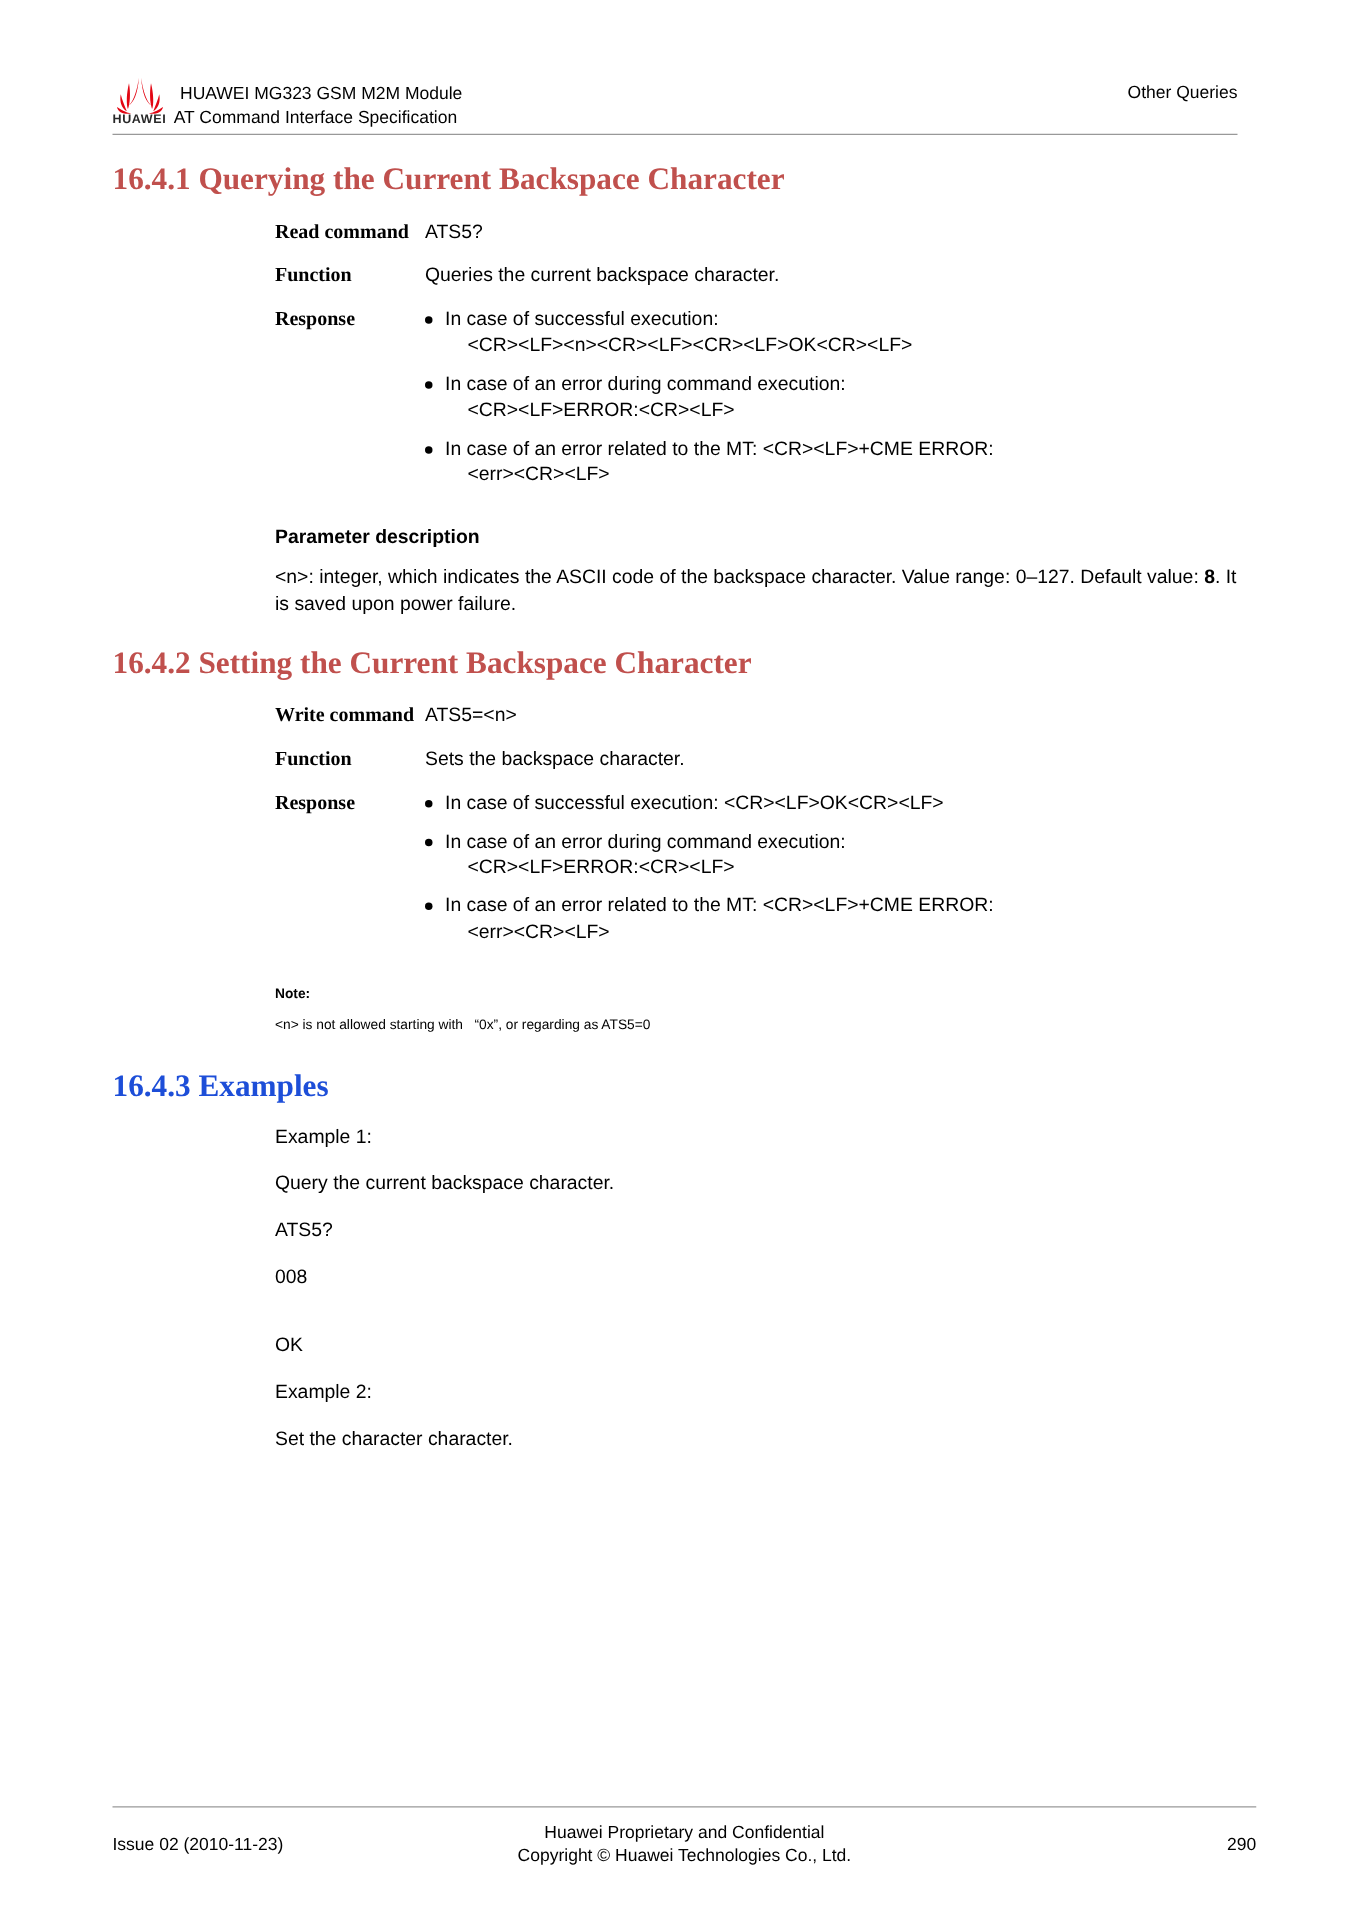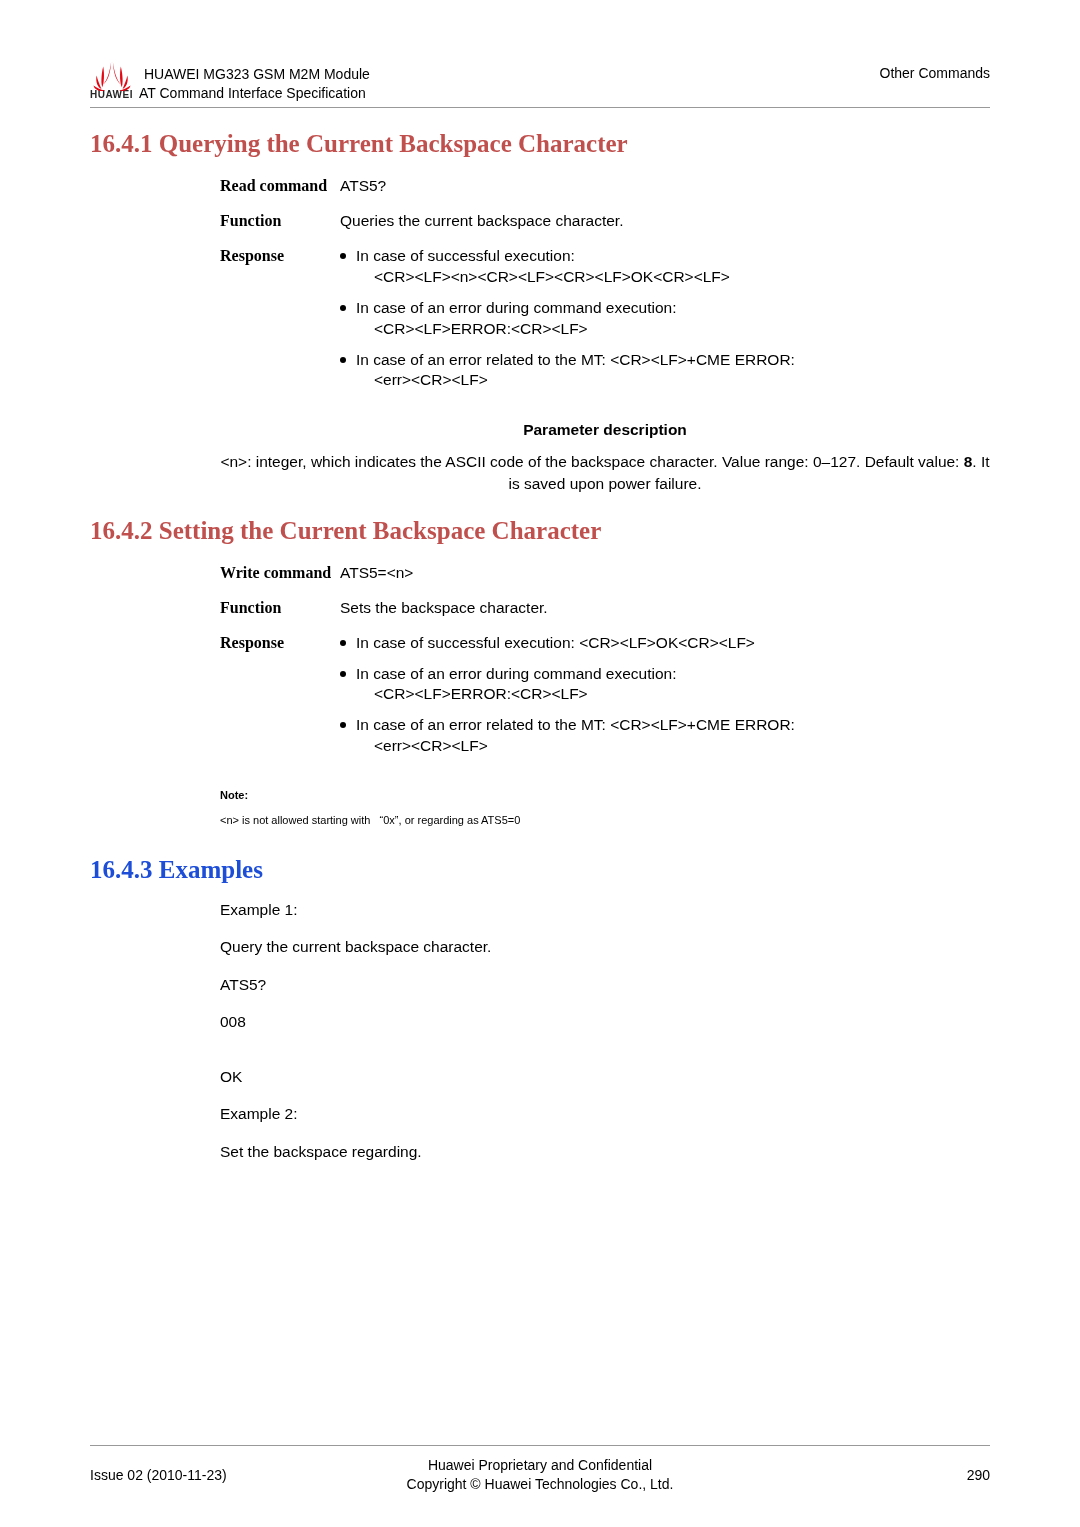--- a/index.html
+++ b/index.html
@@ -96,21 +96,20 @@
     background: #000;
     border-radius: 50%;
   }
   .sub-indent {
     display: block;
     margin-left: 18px;
   }
   .param-block {
     margin-left: 130px;
     margin-bottom: 10px;
-    text-align: center;
   }
   .param-title {
     font-weight: bold;
     font-size: 15.5px;
     margin-bottom: 12px;
   }
   .param-text {
     font-size: 15.5px;
     line-height: 1.4;
   }
@@ -124,21 +123,21 @@
   .examples-block {
     margin-left: 130px;
     font-size: 15.5px;
     line-height: 1.5;
   }
   .examples-block p { margin-bottom: 14px; }
   .footer {
     position: absolute;
     bottom: 32px;
     left: 90px;
-    right: 90px;
+    right: 75px;
     border-top: 1px solid #999;
     padding-top: 10px;
     display: flex;
     align-items: center;
     font-size: 14px;
     justify-content: flex-end;
   }
   .footer-left { flex: 1; text-align: left; }
   .footer-center { flex: 2; text-align: center; line-height: 1.4; }
   .footer-right { flex: 1; text-align: right; }
@@ -163,21 +162,21 @@
   </div>
   <div style="display:flex;flex-direction:column;flex:1;">
     <div style="display:flex;align-items:flex-start;">
       <div class="header-left">
         <div>HUAWEI MG323 GSM M2M Module</div>
         <div style="display:flex;align-items:baseline;gap:6px;">
           <span class="huawei-word" style="margin-left:-54px;">HUAWEI</span>
           <span>AT Command Interface Specification</span>
         </div>
       </div>
-      <div class="header-right">Other Commands</div>
+      <div class="header-right">Other Queries</div>
     </div>
   </div>
 </div>
 
 <h2 class="section">16.4.1 Querying the Current Backspace Character</h2>
 
 <div class="def-block">
   <div class="def-row">
     <div class="def-term">Read command</div>
     <div class="def-desc">ATS5?</div>
@@ -252,21 +251,21 @@
 
 <h2 class="sub">16.4.3 Examples</h2>
 
 <div class="examples-block">
   <p>Example 1:</p>
   <p>Query the current backspace character.</p>
   <p>ATS5?</p>
   <p style="margin-bottom:32px;">008</p>
   <p>OK</p>
   <p>Example 2:</p>
-  <p>Set the backspace regarding.</p>
+  <p>Set the character character.</p>
 </div>
 
 <div class="footer">
   <div class="footer-left">Issue 02 (2010-11-23)</div>
   <div class="footer-center">
     <span>Huawei Proprietary and Confidential</span><br>
     <span>Copyright © Huawei Technologies Co., Ltd.</span>
   </div>
   <div class="footer-right">290</div>
 </div>

